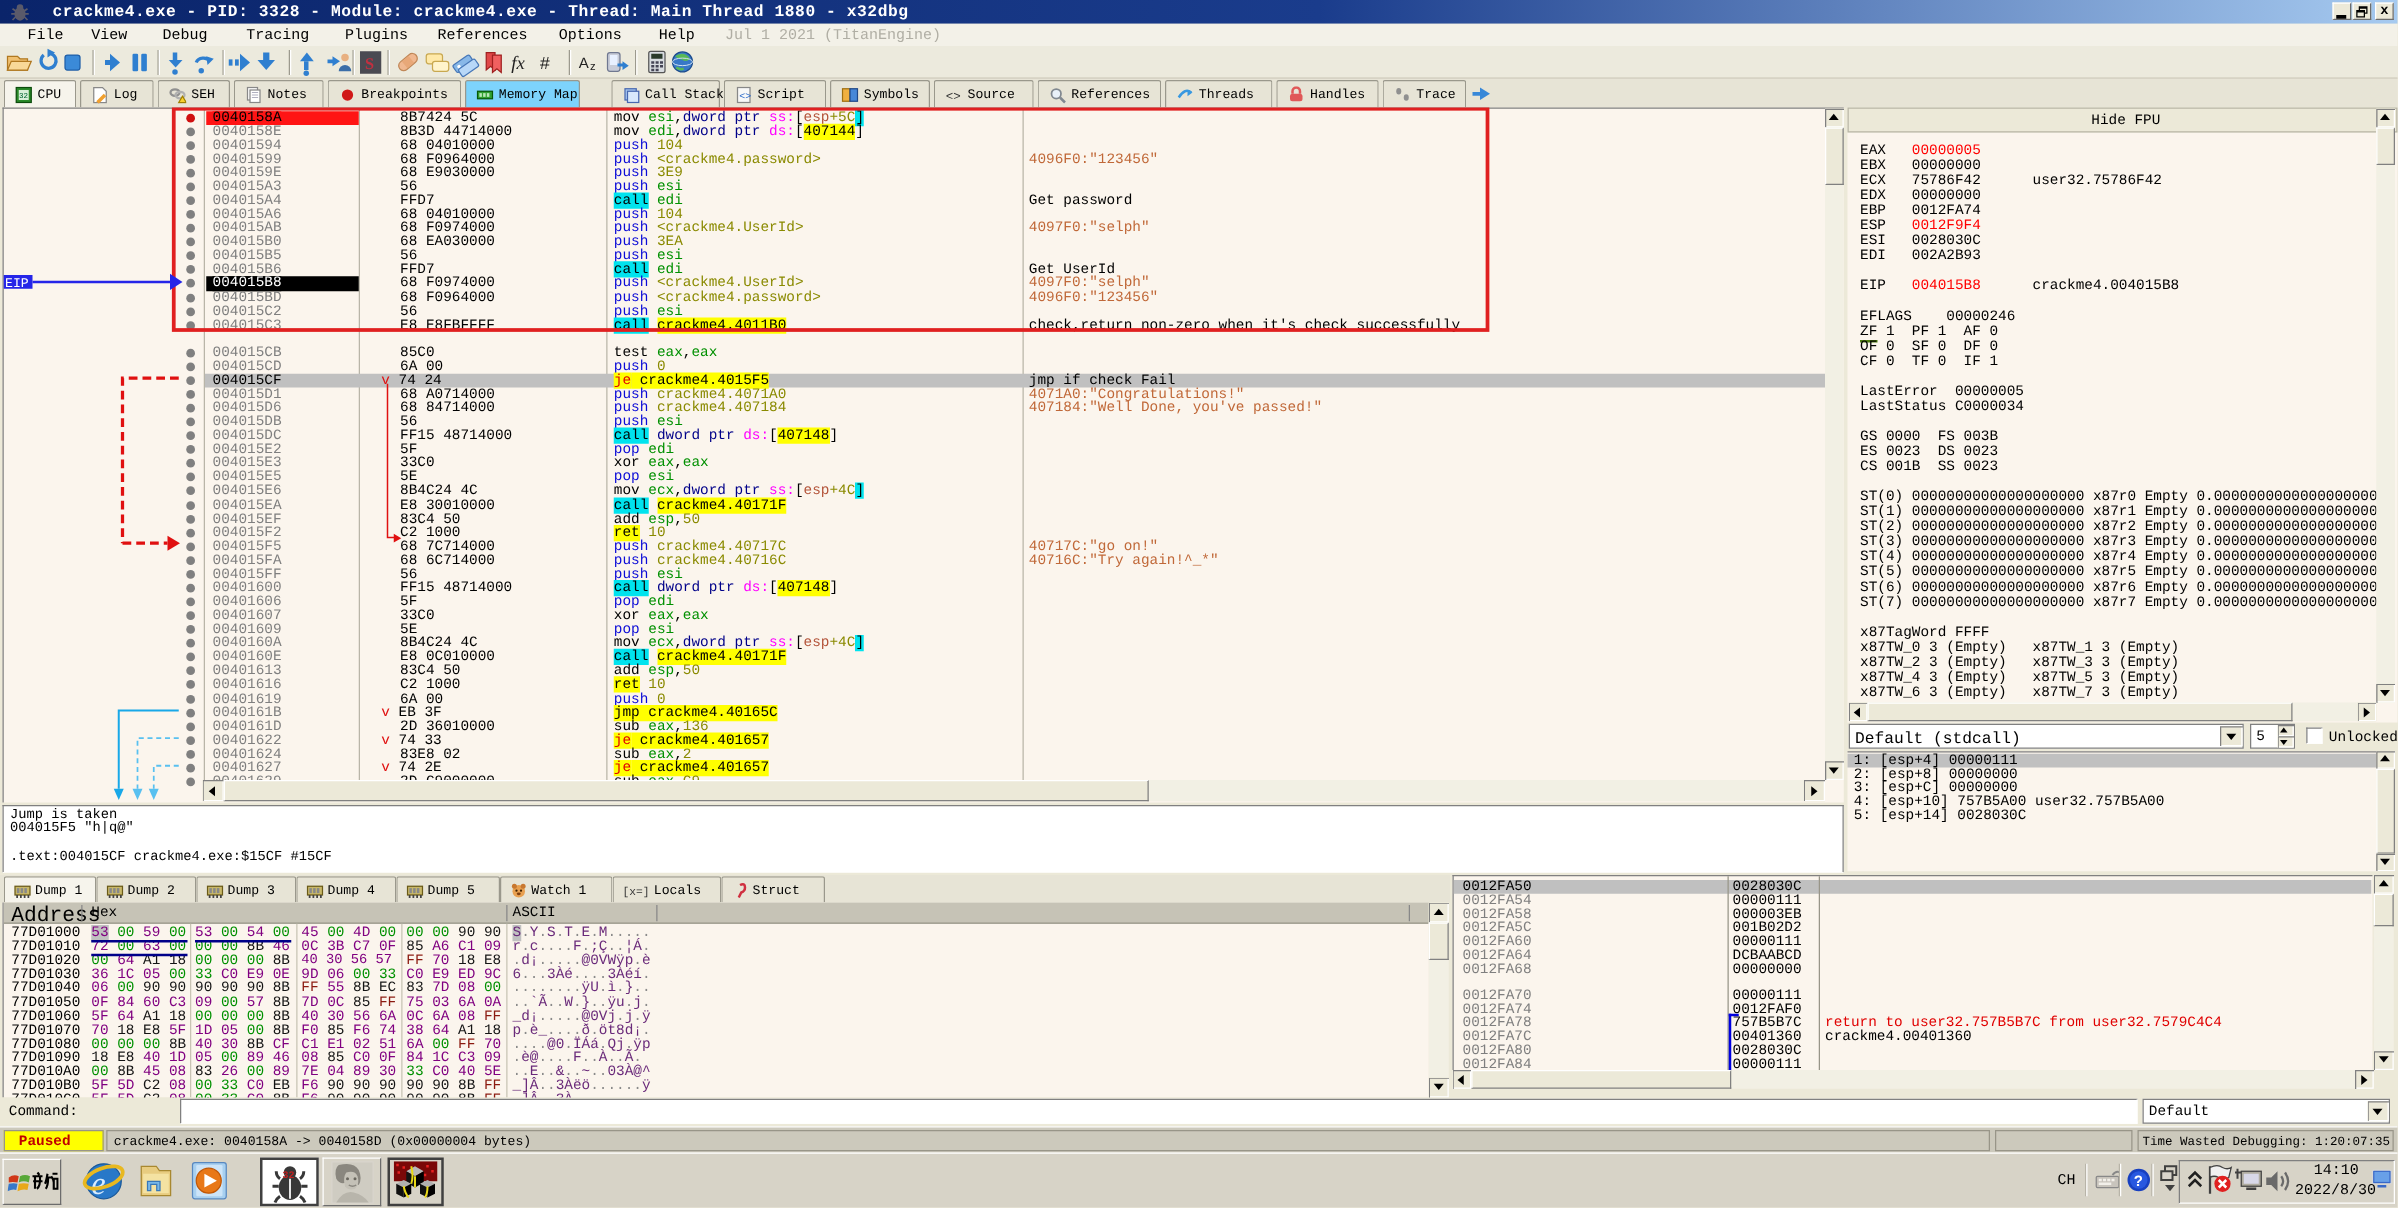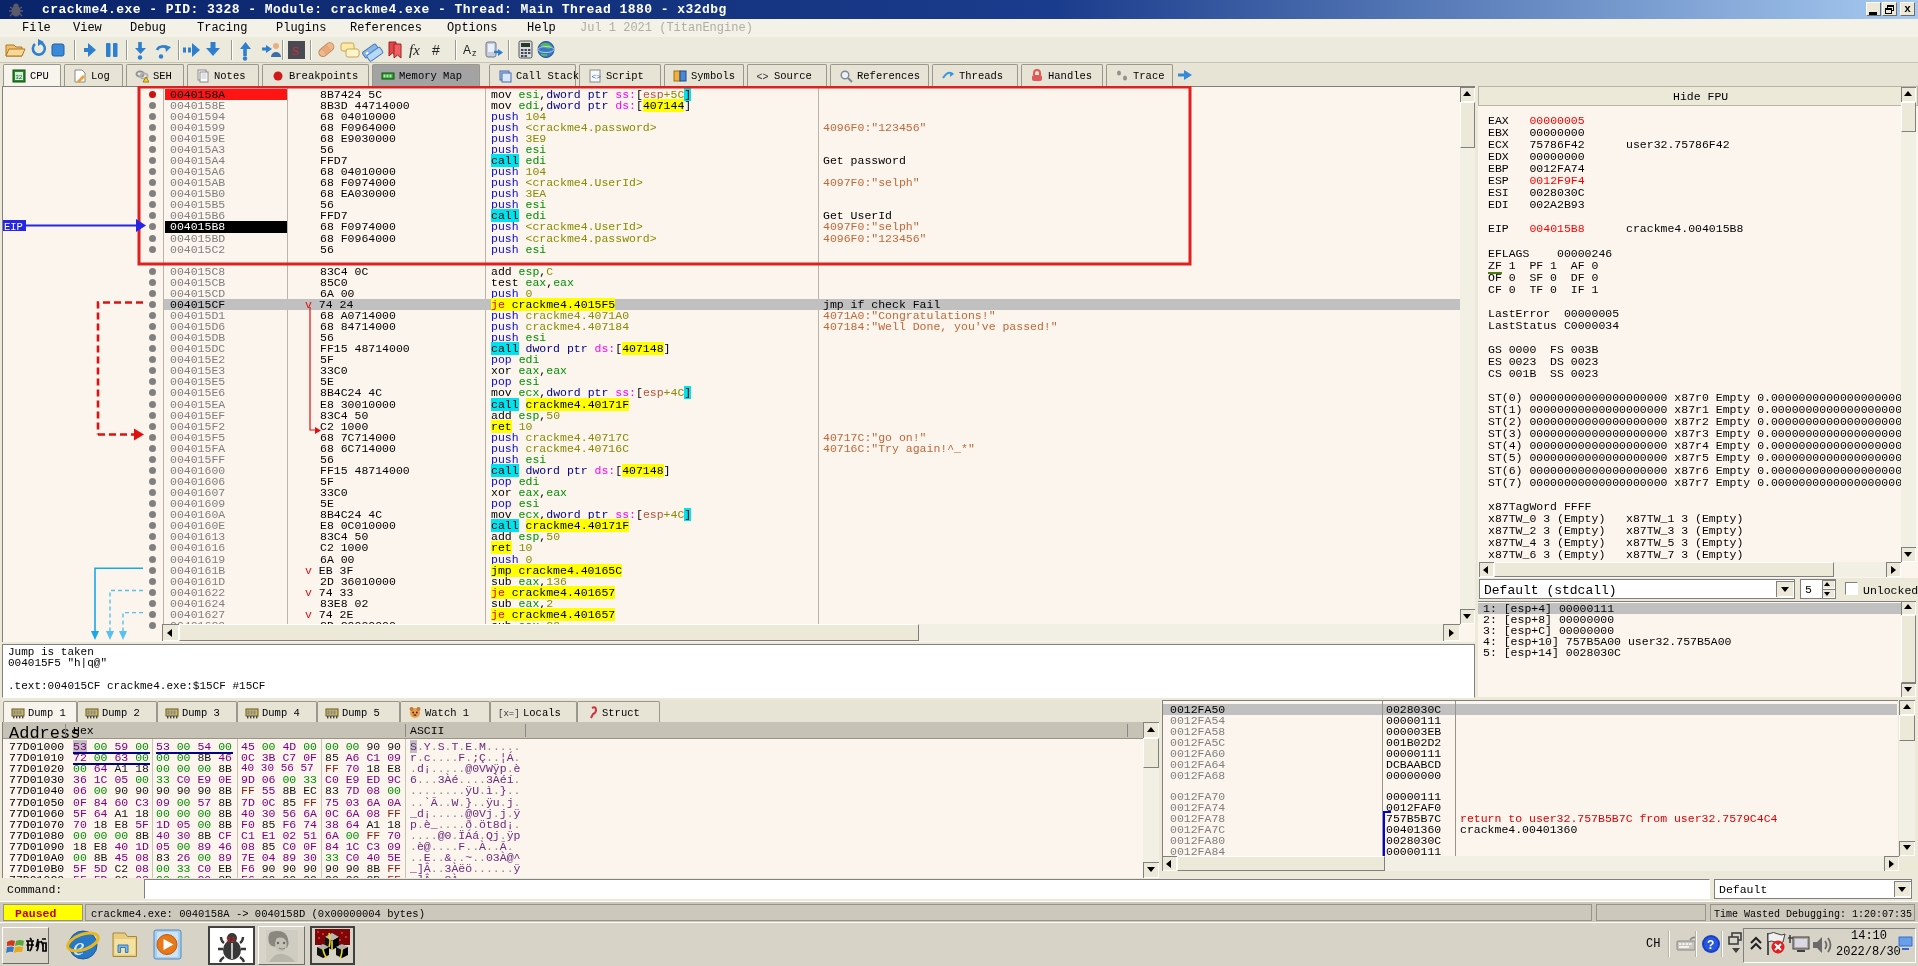--- a/index.html
+++ b/index.html
@@ -208,21 +208,21 @@
         <path d="M5.5 5 h5 M5.5 7 h5 M5.5 9 h5" stroke="#b0b0c0" stroke-width="0.8"></path>
       </svg>
       <span class="abs tabtxt" style="left:26px;top:5px">Notes</span>
     </div>
     <div class="abs" style="left:262px;top:1px;width:107px;height:22px;background:#e7e4d6;border:1px solid #9a988c;border-bottom:none;border-radius:2px 2px 0 0">
       <svg class="abs" style="left:8px;top:4px" width="14" height="14" viewBox="0 0 14 14">
         <circle cx="7" cy="7" r="4.5" fill="#d01818"></circle>
       </svg>
       <span class="abs tabtxt" style="left:26px;top:5px">Breakpoints</span>
     </div>
-    <div class="abs" style="left:372px;top:1px;width:108px;height:22px;background:#a3a3a3;border:1px solid #9a988c;border-bottom:none;border-radius:2px 2px 0 0">
+    <div class="abs" style="left:372px;top:1px;width:92px;height:22px;background:#7dd3fc;border:1px solid #9a988c;border-bottom:none;border-radius:2px 2px 0 0">
       <svg class="abs" style="left:8px;top:4px" width="14" height="14" viewBox="0 0 14 14">
         <rect x="1" y="4" width="12" height="6" fill="#30a030" stroke="#085808"></rect>
         <g fill="#b8e8b8">
           <rect x="2.5" y="5.5" width="2" height="3"></rect>
           <rect x="5.5" y="5.5" width="2" height="3"></rect>
           <rect x="8.5" y="5.5" width="2" height="3"></rect>
         </g>
       </svg>
       <span class="abs tabtxt" style="left:26px;top:5px">Memory Map</span>
     </div>
@@ -385,25 +385,26 @@
       <span class="cols mono" style="left:317px">68 F0964000</span>
       <span class="cols mono" style="left:488px"><span class="b">push</span> <span class="o">&lt;crackme4.password&gt;</span></span>
       <span class="cols mono" style="left:820px"><span class="cmt">4096F0:"123456"</span></span>
     </div>
     <div class="drow s115" style="top:156.58px;">
       <div class="dot" style="left:146px;top:2px;background:#808080"></div>
       <span class="cols mono" style="left:167px;color:#7f7f7f">004015C2</span>
       <span class="cols mono" style="left:317px">56</span>
       <span class="cols mono" style="left:488px"><span class="b">push</span> <span class="g">esi</span></span>
     </div>
-    <div class="drow s115" style="top:178.72px;">
-      <div class="dot" style="left:146px;top:2px;background:#808080"></div>
-      <span class="cols mono" style="left:167px;color:#7f7f7f">004015C8</span>
-      <span class="cols mono" style="left:317px">83C4 0C</span>
-      <span class="cols mono" style="left:488px">add <span class="g">esp</span>,<span class="o">C</span></span>
+    <div class="drow s115" style="top:167.65px;">
+      <div class="dot" style="left:146px;top:2px;background:#808080"></div>
+      <span class="cols mono" style="left:167px;color:#7f7f7f">004015C3</span>
+      <span class="cols mono" style="left:317px">E8 E8FBFFFF</span>
+      <span class="cols mono" style="left:488px"><span class="cyb">call</span> <span class="ylb">crackme4.4011B0</span></span>
+      <span class="cols mono" style="left:820px">check,return non-zero when it's check successfully</span>
     </div>
     <div class="drow s115" style="top:189.79px;">
       <div class="dot" style="left:146px;top:2px;background:#808080"></div>
       <span class="cols mono" style="left:167px;color:#7f7f7f">004015CB</span>
       <span class="cols mono" style="left:317px">85C0</span>
       <span class="cols mono" style="left:488px">test <span class="g">eax</span>,<span class="g">eax</span></span>
     </div>
     <div class="drow s115" style="top:200.86px;">
       <div class="dot" style="left:146px;top:2px;background:#808080"></div>
       <span class="cols mono" style="left:167px;color:#7f7f7f">004015CD</span>

